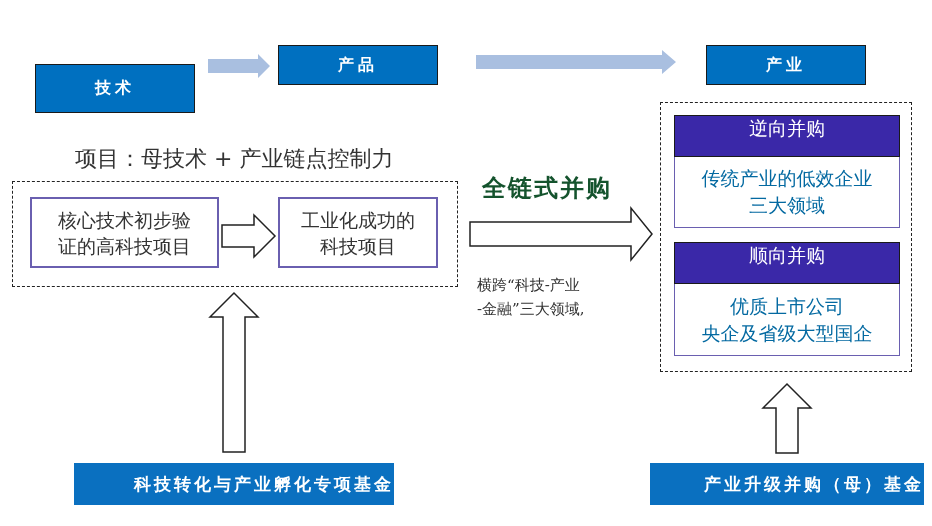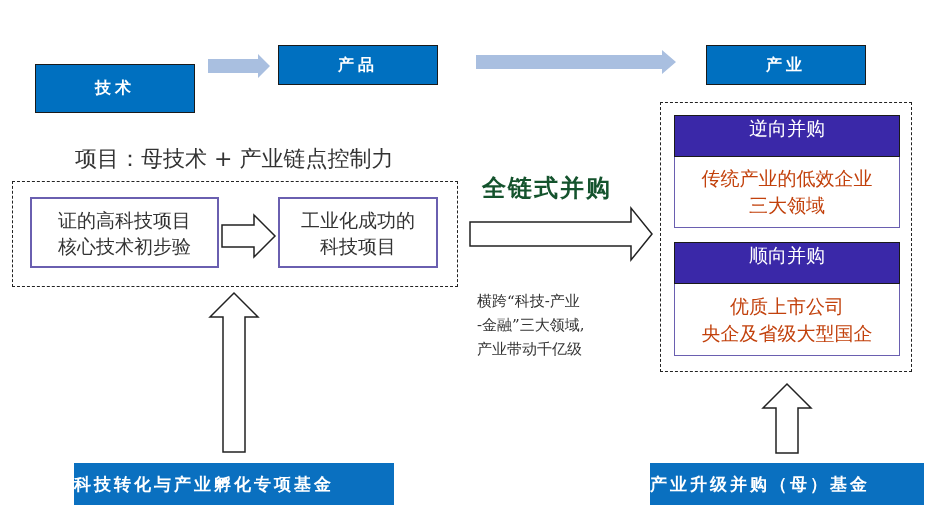--- a/index.html
+++ b/index.html
@@ -2,29 +2,29 @@
 <html><head>
 <meta charset="utf-8">
 <style>
   html, body { margin:0; padding:0; }
   body { width:932px; height:526px; background:#ffffff; position:relative; overflow:hidden;
          font-family:"DejaVu Sans", "Liberation Sans", sans-serif; }
   .abs { position:absolute; box-sizing:border-box; }
   .bluebox { background:#0070c0; border:1.5px solid #1a1a1a; color:#fff;
              display:flex; align-items:center; justify-content:center;
              font-family:"DejaVu Serif", "Liberation Serif", serif; font-weight:bold; font-size:16px; letter-spacing:4px; }
-  .fundbox { background:#0a70c0; color:#fff; display:flex; align-items:center; justify-content:flex-start;
+  .fundbox { background:#0a70c0; color:#fff; display:flex; align-items:center; justify-content:flex-end;
              font-family:"DejaVu Serif", "Liberation Serif", serif; font-weight:bold; font-size:17px; letter-spacing:3px; }
   .dashed { border:1.5px dashed #222; }
   .inner { border:2px solid #6a5fb0; background:#fff; display:flex; align-items:center; justify-content:center;
            text-align:center; font-size:19px; line-height:26px; color:#333; }
   .phead { background:#3a28a8; border:1.5px solid #1a1a1a; color:#fff; display:flex; 
            justify-content:center; font-size:19px; }
   .pbody { border:1.5px solid #6a5fb0; border-top:none; background:#fff; display:flex; align-items:center;
-           justify-content:center; text-align:center; font-size:19px; line-height:27px; color:#c2410c; }
+           justify-content:center; text-align:center; font-size:19px; line-height:27px; color:#0369a1; }
   .subtitle { font-size:22px; color:#333; white-space:nowrap; }
   .chain { font-family:"DejaVu Serif", "Liberation Serif", serif; font-weight:bold; font-size:24px; color:#14532d; letter-spacing:2px; white-space:nowrap; }
   .note { font-family:"DejaVu Serif", "Liberation Serif", serif; font-size:15px; color:#333; line-height:24px; white-space:nowrap; }
   svg.arrow { position:absolute; overflow:visible; }
 </style>
 </head>
 <body>
 
 <div class="abs bluebox" style="left:35px;top:40px;width:160px;height:49px;margin-top:24px;">
   <span>技术</span>
@@ -42,46 +42,45 @@
 <svg class="arrow" style="left:476px;top:50px;" width="202" height="24">
   <polygon points="0,5 186,5 186,0 200,12 186,24 186,19 0,19" fill="#a9bfe0"></polygon>
 </svg>
 
 <div class="abs subtitle" style="left:75px;top:144px;">项目：母技术 + 产业链点控制力</div>
 
 <div class="abs dashed" style="left:12px;top:181px;width:446px;height:106px;"></div>
 
 <div class="abs inner" style="left:30px;top:197px;width:189px;height:71px;">
   <div>
+    <div>核心技术初步验</div>
     <div>证的高科技项目</div>
-    <div>核心技术初步验</div>
   </div>
 </div>
 
 <svg class="arrow" style="left:221px;top:213px;" width="56" height="46">
   <polygon points="1,12 33,12 33,2 54,23 33,44 33,34 1,34" fill="#fff" stroke="#222" stroke-width="1.5"></polygon>
 </svg>
 
 <div class="abs inner" style="left:278px;top:197px;width:160px;height:71px;">
   <div>
     <div>工业化成功的</div>
     <div>科技项目</div>
   </div>
 </div>
 
 <div class="abs chain" style="left:482px;top:172px;">全链式并购</div>
 
 <svg class="arrow" style="left:469px;top:206px;" width="186" height="56">
   <polygon points="1,16 162,16 162,2 183,28 162,54 162,40 1,40" fill="#fff" stroke="#222" stroke-width="1.5"></polygon>
 </svg>
 
-<div class="abs note" style="left:477px;top:289px;">
+<div class="abs note" style="left:477px;top:273px;">
   <div>横跨“科技-产业</div>
   <div>-金融”三大领域,</div>
-  <div>产业带动千亿级</div>
 </div>
 
 <div class="abs dashed" style="left:660px;top:102px;width:252px;height:270px;"></div>
 
 <div class="abs phead" style="left:674px;top:115px;width:226px;height:42px;">
   <span>逆向并购</span>
 </div>
 <div class="abs pbody" style="left:674px;top:157px;width:226px;height:71px;">
   <div>
     <div>传统产业的低效企业</div>

